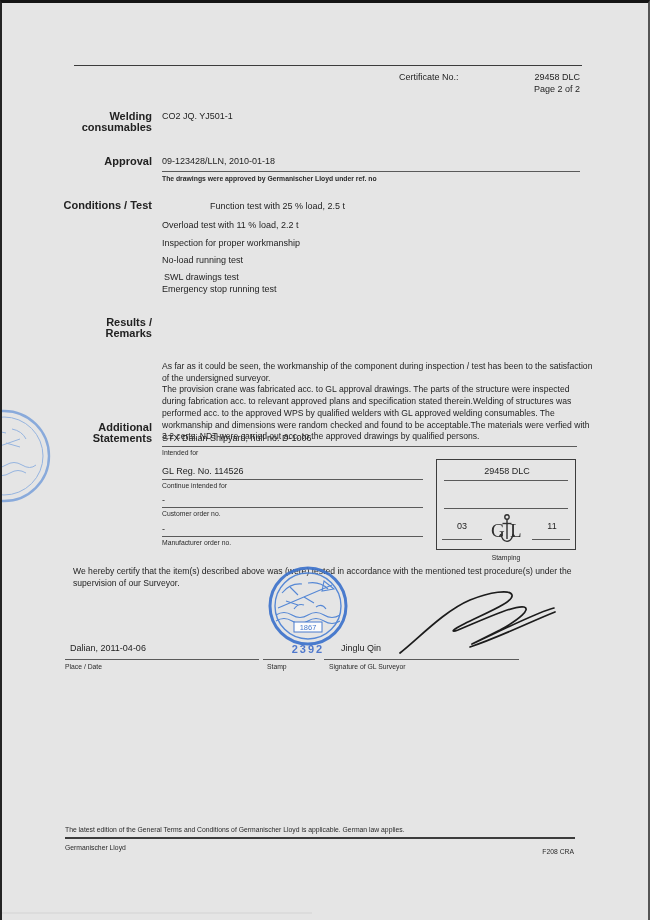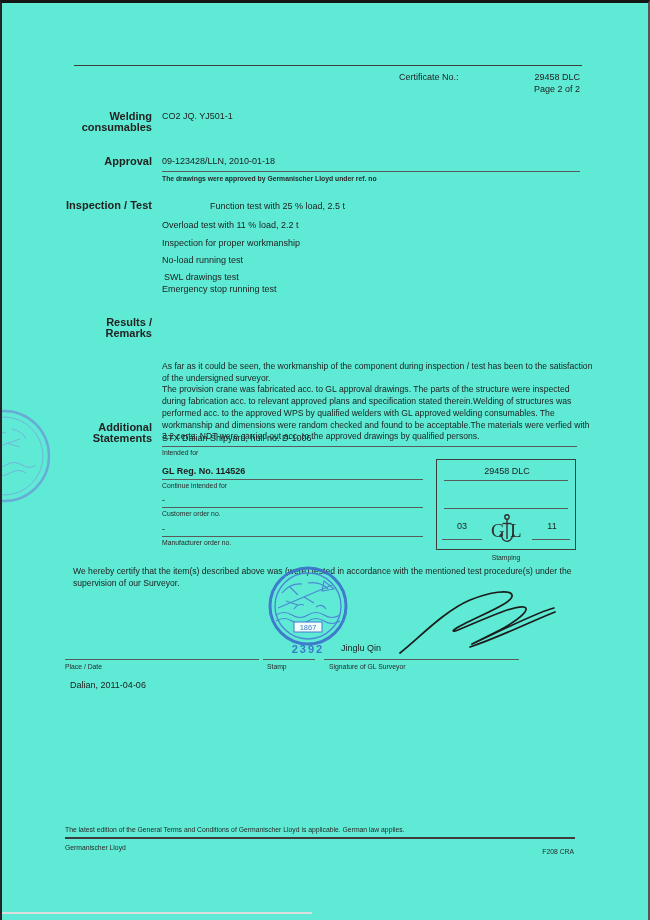--- a/index.html
+++ b/index.html
@@ -1,19 +1,19 @@
 <!DOCTYPE html>
 <html><head>
 <meta charset="utf-8">
 <style>
   html,body{margin:0;padding:0;background:#fff;}
   #page{
     position:relative;
     width:650px;height:920px;
-    background:#5eead4;
+    background:#e5e5e5;
     overflow:hidden;
     font-family:"Liberation Sans", sans-serif;
     color:#1e1e1e;
     border-top:3px solid #151515;
     border-left:2px solid #242424;
     border-right:2px solid #555;
     box-sizing:border-box;
   }
   .abs{position:absolute;}
   .lbl{
@@ -65,21 +65,21 @@
 
   <div class="abs lbl" style="left:30px;top:108px;width:120px;">Welding
 consumables</div>
   <div class="abs val" style="left:160px;top:108px;">CO2 JQ. YJ501-1</div>
 
   <div class="abs lbl" style="left:30px;top:153px;width:120px;">Approval</div>
   <div class="abs val" style="left:160px;top:153px;">09-123428/LLN, 2010-01-18</div>
   <div class="abs rule" style="left:160px;top:168px;width:418px;"></div>
   <div class="abs cap-b" style="left:160px;top:172px;">The drawings were approved by Germanischer Lloyd under ref. no</div>
 
-  <div class="abs lbl" style="left:30px;top:197px;width:120px;">Inspection / Test</div>
+  <div class="abs lbl" style="left:30px;top:197px;width:120px;">Conditions / Test</div>
   <div class="abs val" style="left:160px;top:198px;padding-left:48px;">Function test with 25 % load, 2.5 t</div>
   <div class="abs val" style="left:160px;top:217px;">Overload test with 11 % load, 2.2 t</div>
   <div class="abs val" style="left:160px;top:235px;">Inspection for proper workmanship</div>
   <div class="abs val" style="left:160px;top:252px;">No-load running test</div>
   <div class="abs val" style="left:162px;top:269px;">SWL drawings test</div>
   <div class="abs val" style="left:160px;top:281px;">Emergency stop running test</div>
 
   <div class="abs lbl" style="left:30px;top:314px;width:120px;">Results /
 Remarks</div>
   <div class="abs para" style="left:160px;top:314px;width:433px;margin-top:44px;">
@@ -87,21 +87,21 @@
     <p>The provision crane was fabricated acc. to GL approval drawings. The parts of the structure were inspected during fabrication acc. to relevant approved plans and specification stated therein.Welding of structures was performed acc. to the approved WPS by qualified welders with GL approved welding consumables. The workmanship and dimensions were random checked and found to be acceptable.The materials were verfied with 3.2 certs. NDT were carried out acc. to the approved drawings by qualified persons.</p>
   </div>
 
   <div class="abs lbl" style="left:30px;top:419px;width:120px;">Additional
 Statements</div>
 
   <div class="abs val" style="left:160px;top:430px;">STX Dalian Shipyard, hull no. D-1006</div>
   <div class="abs rule" style="left:160px;top:443px;width:415px;"></div>
   <div class="abs cap" style="left:160px;top:446px;">Intended for</div>
 
-  <div class="abs val" style="left:160px;top:463px;font-weight:bold;">GL Reg. No. 114526</div>
+  <div class="abs val" style="left:160px;top:463px;">GL Reg. No. 114526</div>
   <div class="abs rule" style="left:160px;top:476px;width:261px;"></div>
   <div class="abs cap" style="left:160px;top:479px;">Continue intended for</div>
 
   <div class="abs val" style="left:160px;top:492px;">-</div>
   <div class="abs rule" style="left:160px;top:504px;width:261px;"></div>
   <div class="abs cap" style="left:160px;top:507px;">Customer order no.</div>
 
   <div class="abs val" style="left:160px;top:521px;">-</div>
   <div class="abs rule" style="left:160px;top:533px;width:261px;"></div>
   <div class="abs cap" style="left:160px;top:536px;">Manufacturer order no.</div>
@@ -157,21 +157,21 @@
   </svg>
   <div id="stamp-number-text" class="abs center" style="left:268px;top:640px;width:76px;">2392</div>
 
   <svg class="abs" style="left:380px;top:578px;" width="185" height="78" viewBox="0 0 185 78">
     <g fill="none" stroke="#1c1c1c" stroke-width="1.7" stroke-linecap="round" stroke-linejoin="round">
       <path d="M18,72 C36,58 62,30 88,19 C108,11 128,8 130,14 C132,21 104,32 82,43 C70,49 68,52 76,49 C100,39 132,24 142,26 C149,28 138,38 118,49 C106,55 96,60 90,63 C118,50 158,30 172,27"></path>
       <path d="M88,66 C118,56 150,40 173,31"></path>
     </g>
   </svg>
 
-  <div class="abs val" style="left:68px;top:677px;text-align:right;">Dalian, 2011-04-06</div>
+  <div class="abs val" style="left:68px;top:640px;text-align:right;">Dalian, 2011-04-06</div>
   <div class="abs rule" style="left:63px;top:656px;width:194px;"></div>
   <div class="abs cap" style="left:63px;top:660px;">Place / Date</div>
 
   <div class="abs rule" style="left:261px;top:656px;width:52px;"></div>
   <div class="abs cap" style="left:265px;top:660px;">Stamp</div>
 
   <div class="abs val" style="left:327px;top:640px;margin-left:12px;">Jinglu Qin</div>
   <div class="abs rule" style="left:322px;top:656px;width:195px;"></div>
   <div class="abs cap" style="left:327px;top:660px;">Signature of GL Surveyor</div>
 

